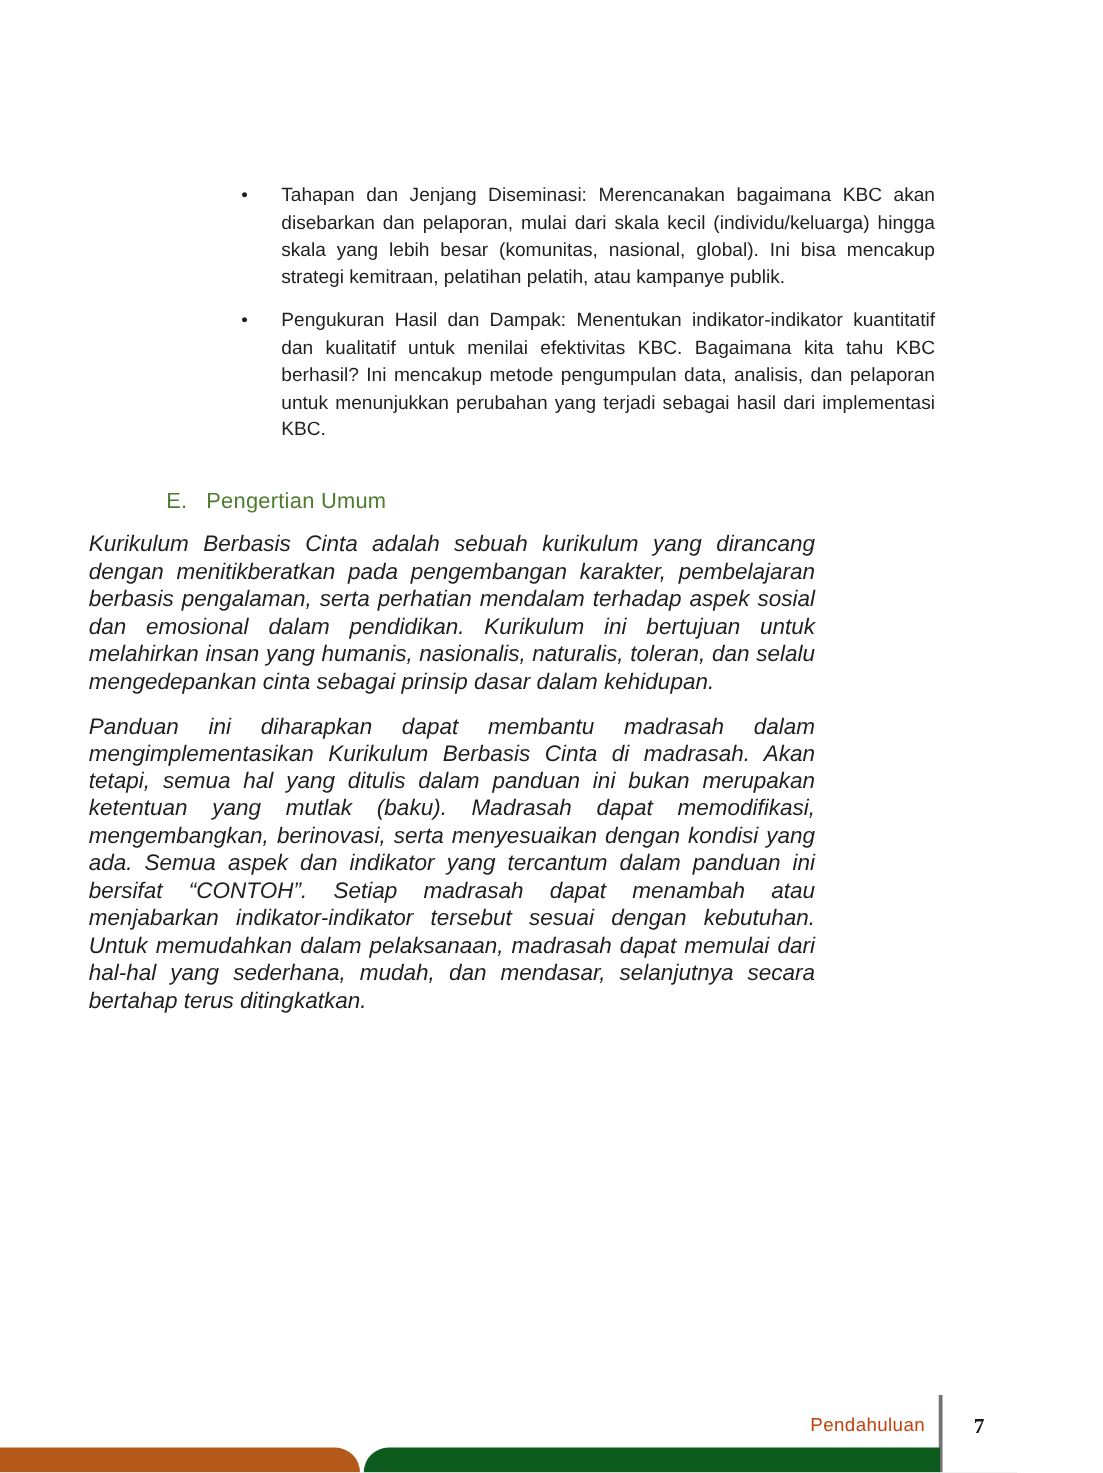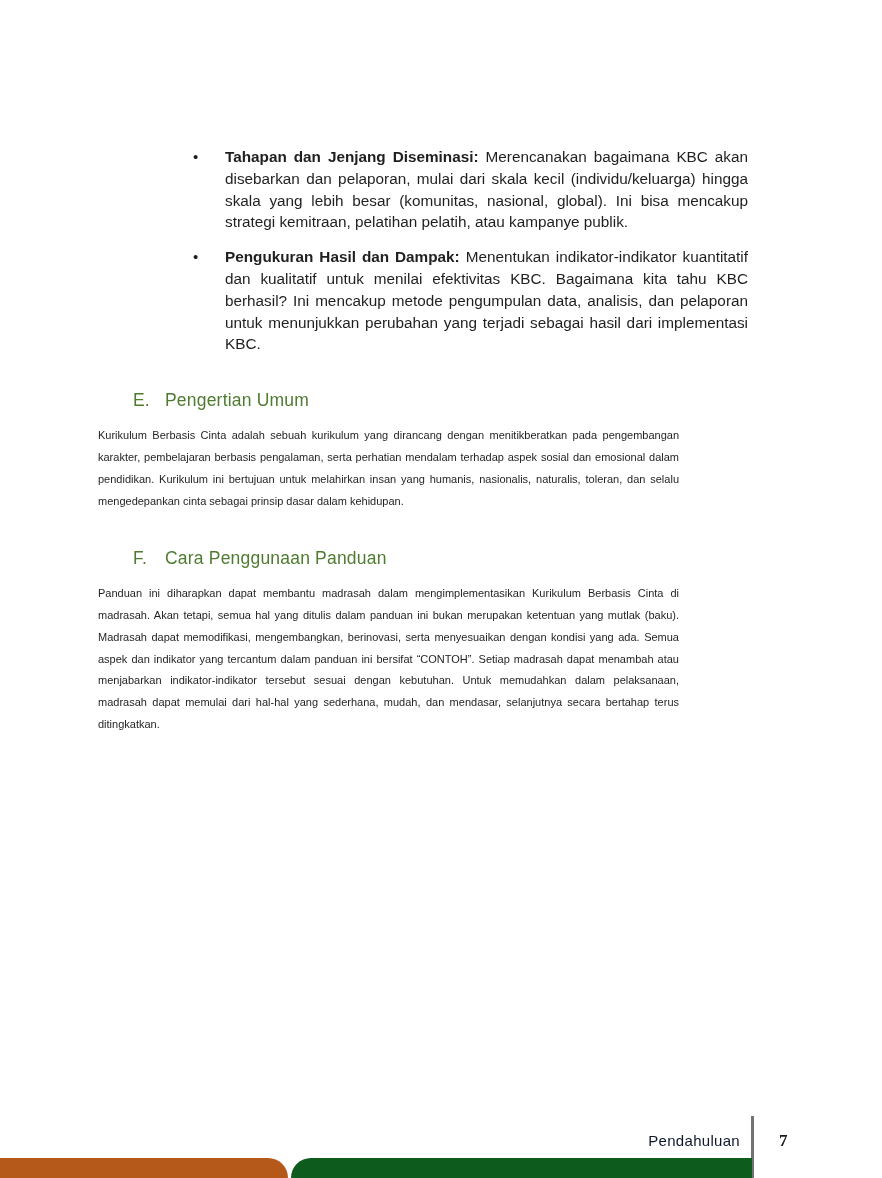--- a/index.html
+++ b/index.html
@@ -27,47 +27,48 @@
     line-height: 21.8px;
     text-align: justify;
   }
   .bullet-item + .bullet-item { margin-top: 13px; }
   .bullet-marker {
     flex: 0 0 32px;
     text-align: left;
     font-size: 15px;
   }
   .bullet-text { flex: 1 1 auto; }
-  .bullet-lead { font-weight: bold; }
+  .bullet-lead { font-weight: normal; }
   .section-heading {
     margin-left: 133px;
     margin-top: 35px;
     font-size: 17.5px;
     font-weight: normal;
     color: #4e7b2f;
     letter-spacing: 0.2px;
   }
   .section-letter {
     display: inline-block;
     width: 32px;
   }
   .section-body {
-    margin-left: 98px;
+    margin-left: 71px;
     margin-top: 14px;
     width: 581px;
-    font-size: 11px;
+    font-size: 18px;
     line-height: 21.9px;
     text-align: justify;
+    font-style: italic;
   }
   .footer-section-label {
     position: absolute;
     top: 1132px;
     right: 142px;
     font-size: 15px;
-    color: #0f172a;
+    color: #c2410c;
     letter-spacing: 0.3px;
   }
   .footer-divider {
     position: absolute;
     left: 751px;
     top: 1116px;
     width: 3px;
     height: 62px;
     background: #737373;
   }
@@ -114,23 +115,20 @@
     <div class="bullet-item">
       <span class="bullet-marker">•</span>
       <span class="bullet-text"><span class="bullet-lead">Pengukuran Hasil dan Dampak:</span><span> Menentukan indikator-indikator kuantitatif dan kualitatif untuk menilai efektivitas KBC. Bagaimana kita tahu KBC berhasil? Ini mencakup metode pengumpulan data, analisis, dan pelaporan untuk menunjukkan perubahan yang terjadi sebagai hasil dari implementasi KBC.</span></span>
     </div>
 
     <div class="section-heading">
       <span class="section-letter">E.</span><span>Pengertian Umum</span>
     </div>
     <p class="section-body">Kurikulum Berbasis Cinta adalah sebuah kurikulum yang dirancang dengan menitikberatkan pada pengembangan karakter, pembelajaran berbasis pengalaman, serta perhatian mendalam terhadap aspek sosial dan emosional dalam pendidikan. Kurikulum ini bertujuan untuk melahirkan insan yang humanis, nasionalis, naturalis, toleran, dan selalu mengedepankan cinta sebagai prinsip dasar dalam kehidupan.</p>
 
-    <div class="section-heading">
-      <span class="section-letter">F.</span><span>Cara Penggunaan Panduan</span>
-    </div>
     <p class="section-body">Panduan ini diharapkan dapat membantu madrasah dalam mengimplementasikan Kurikulum Berbasis Cinta di madrasah. Akan tetapi, semua hal yang ditulis dalam panduan ini bukan merupakan ketentuan yang mutlak (baku). Madrasah dapat memodifikasi, mengembangkan, berinovasi, serta menyesuaikan dengan kondisi yang ada. Semua aspek dan indikator yang tercantum dalam panduan ini bersifat “CONTOH”. Setiap madrasah dapat menambah atau menjabarkan indikator-indikator tersebut sesuai dengan kebutuhan. Untuk memudahkan dalam pelaksanaan, madrasah dapat memulai dari hal-hal yang sederhana, mudah, dan mendasar, selanjutnya secara bertahap terus ditingkatkan.</p>
 
   </div>
 
   <div class="footer-section-label">Pendahuluan</div>
   <div class="footer-divider"></div>
   <div class="footer-page-number">7</div>
 
   <div class="bar-orange"></div>
   <div class="bar-green"></div>

